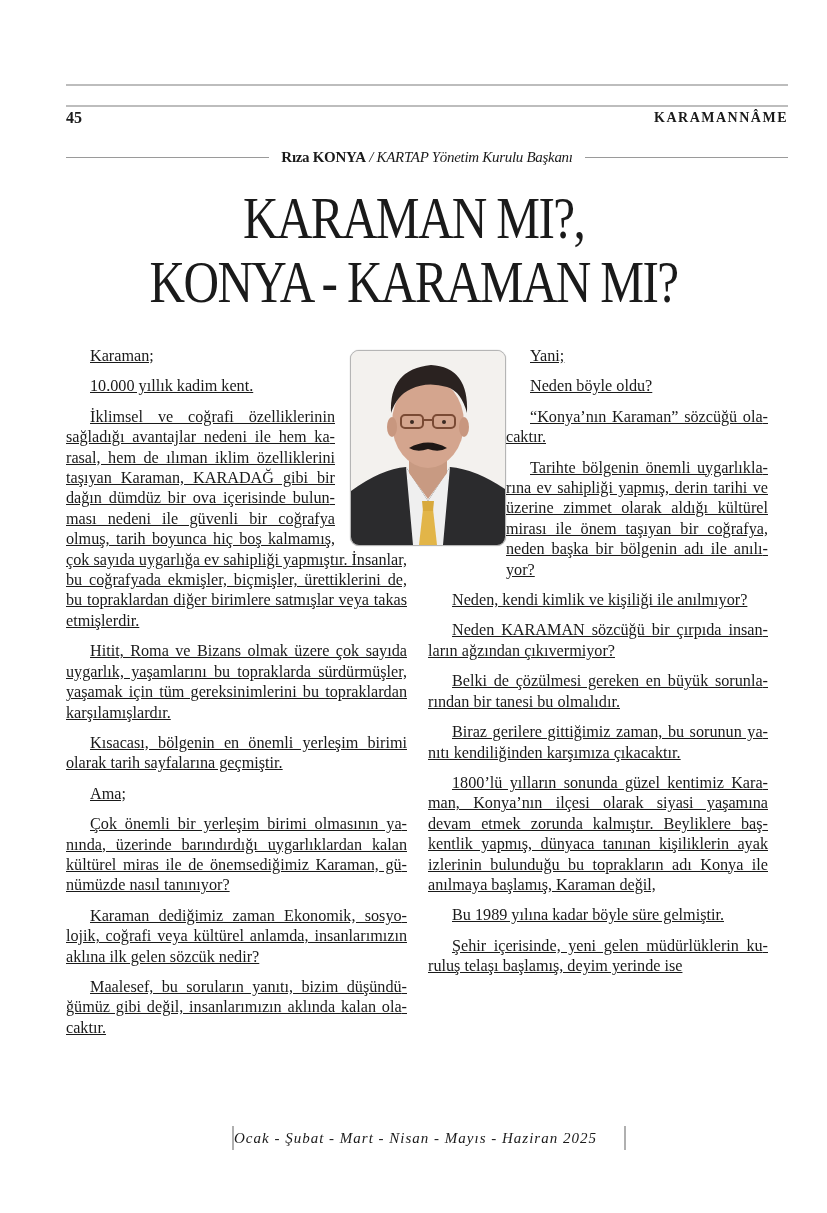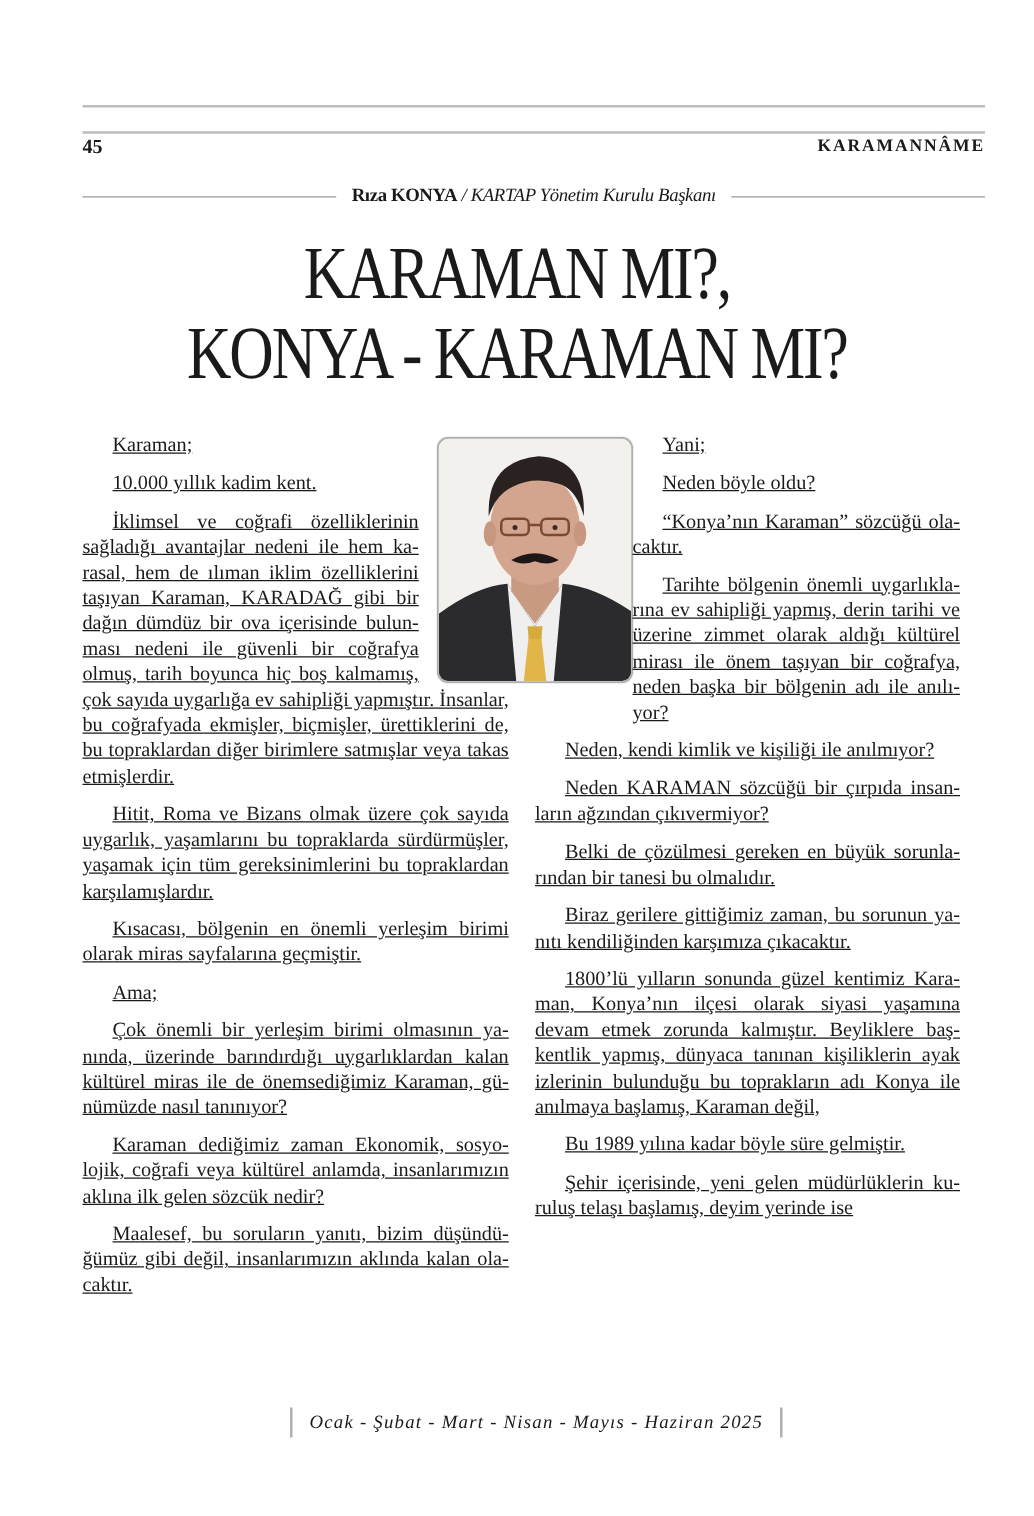--- a/index.html
+++ b/index.html
@@ -22,21 +22,21 @@
     .col { position: absolute; font-size: 16.2px; line-height: 20.4px; text-align: justify; }
     .col p { margin: 0 0 10px 0; text-indent: 24px; hyphens: manual; text-decoration: underline; }
     .col-left { left: 66px; top: 346px; width: 341px; }
     .col-right { left: 428px; top: 346px; width: 340px; }
     .photo { position: absolute; left: 350px; top: 350px; width: 154px; height: 194px;
       border: 1px solid #b5b5b5; border-radius: 9px; overflow: hidden; background: #f4f2f0;
       box-shadow: 0 0 1px #999; }
     .float-l { float: right; width: 72px; height: 200px; }
     .float-r { float: left; width: 78px; height: 240px; }
     .footer { position: absolute; left: 232px; width: 390px; top: 1126px; height: 24px;
-      display: flex; align-items: center; justify-content: center;
+      display: flex; align-items: center; 
       border-left: 2px solid #b0b0b0; border-right: 2px solid #b0b0b0; }
     .footer span { font-style: italic; font-size: 15px; letter-spacing: 1px; }
   </style>
 </head>
 <body>
 
 <div class="rule" style="top:84px;"></div>
 <div class="header-row">
   <span class="page-num">45</span>
   <span class="mag-name">KARAMANNÂME</span>
@@ -86,21 +86,21 @@
     <path d="M58 97 Q77 86 96 97 Q88 102 77 98 Q66 102 58 97 Z" fill="#1e1715"></path>
   </svg>
 </div>
 
 <div class="col col-left">
   <div class="float-l"></div>
   <p>Karaman;</p>
   <p>10.000 yıllık kadim kent.</p>
   <p>İklimsel ve coğrafi özelliklerinin sağladığı avantajlar nedeni ile hem ka­rasal, hem de ılıman iklim özelliklerini taşıyan Karaman, KARADAĞ gibi bir dağın dümdüz bir ova içerisinde bulun­ması nedeni ile güvenli bir coğrafya olmuş, tarih boyunca hiç boş kalma­mış, çok sayıda uygarlığa ev sahipliği yapmıştır. İnsanlar, bu coğrafyada ekmişler, biç­mişler, ürettiklerini de, bu topraklardan diğer bi­rimlere satmışlar veya takas etmişlerdir.</p>
   <p>Hitit, Roma ve Bizans olmak üzere çok sayıda uygarlık, yaşamlarını bu topraklarda sürdürmüşler, yaşamak için tüm gereksinimlerini bu topraklardan karşılamışlardır.</p>
-  <p>Kısacası, bölgenin en önemli yerleşim birimi olarak miras sayfalarına geçmiştir.</p>
+  <p>Kısacası, bölgenin en önemli yerleşim birimi olarak tarih sayfalarına geçmiştir.</p>
   <p>Ama;</p>
   <p>Çok önemli bir yerleşim birimi olmasının ya­nında, üzerinde barındırdığı uygarlıklardan kalan kültürel miras ile de önemsediğimiz Karaman, gü­nümüzde nasıl tanınıyor?</p>
   <p>Karaman dediğimiz zaman Ekonomik, sosyo­lojik, coğrafi veya kültürel anlamda, insanlarımızın aklına ilk gelen sözcük nedir?</p>
   <p>Maalesef, bu soruların yanıtı, bizim düşündü­ğümüz gibi değil, insanlarımızın aklında kalan ola­caktır.</p>
 </div>
 
 <div class="col col-right">
   <div class="float-r"></div>
   <p>Yani;</p>
   <p>Neden böyle oldu?</p>

